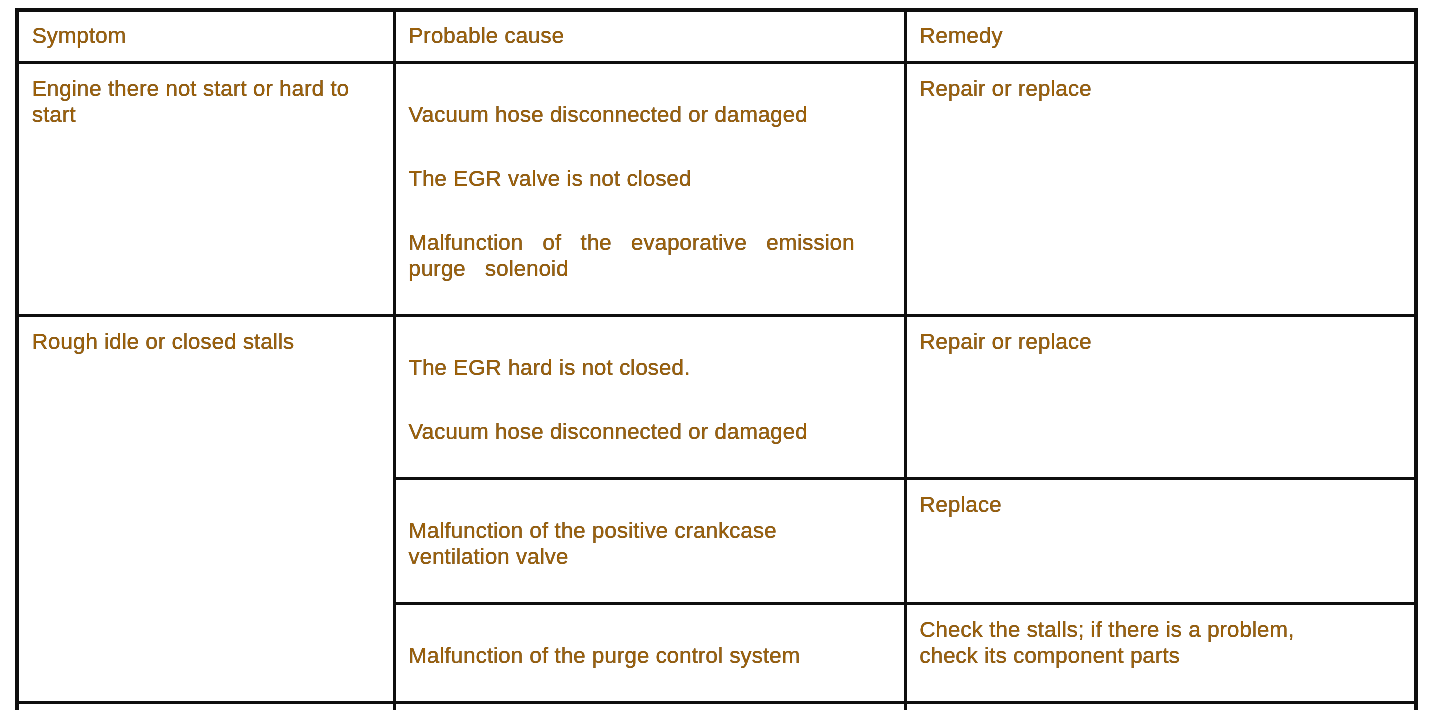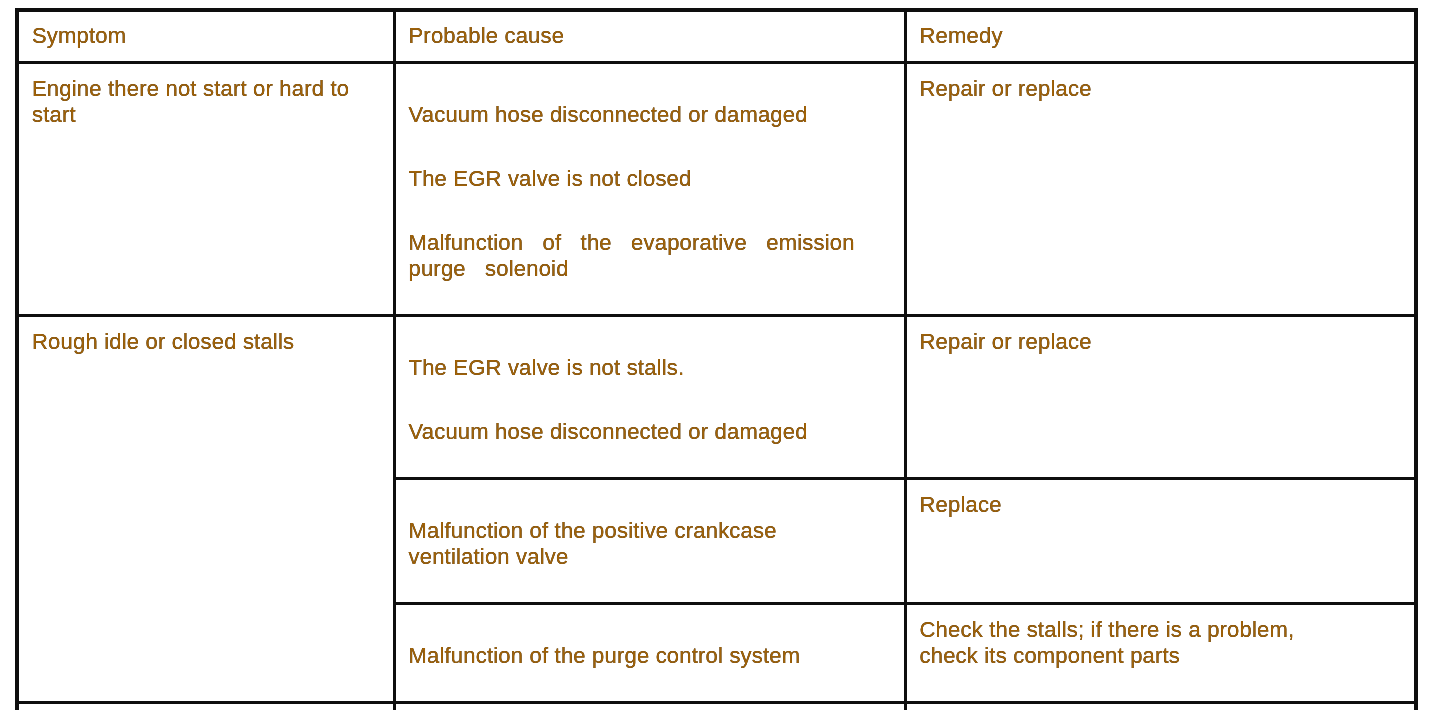--- a/index.html
+++ b/index.html
@@ -79,21 +79,21 @@
         <div class="item">The EGR valve is not closed</div>
         <div class="item wide-words">Malfunction of the evaporative emission
 purge solenoid</div>
       </td>
       <td>Repair or replace</td>
     </tr>
 
     <tr class="r2a">
       <td rowspan="3">Rough idle or closed stalls</td>
       <td>
-        <div class="item">The EGR valve is not stalls.</div>
+        <div class="item">The EGR hard is not closed.</div>
         <div class="item">Vacuum hose disconnected or damaged</div>
       </td>
       <td>Repair or replace</td>
     </tr>
     <tr class="r2b">
       <td>
         <div class="item">Malfunction of the positive crankcase
 ventilation valve</div>
       </td>
       <td>Replace</td>

